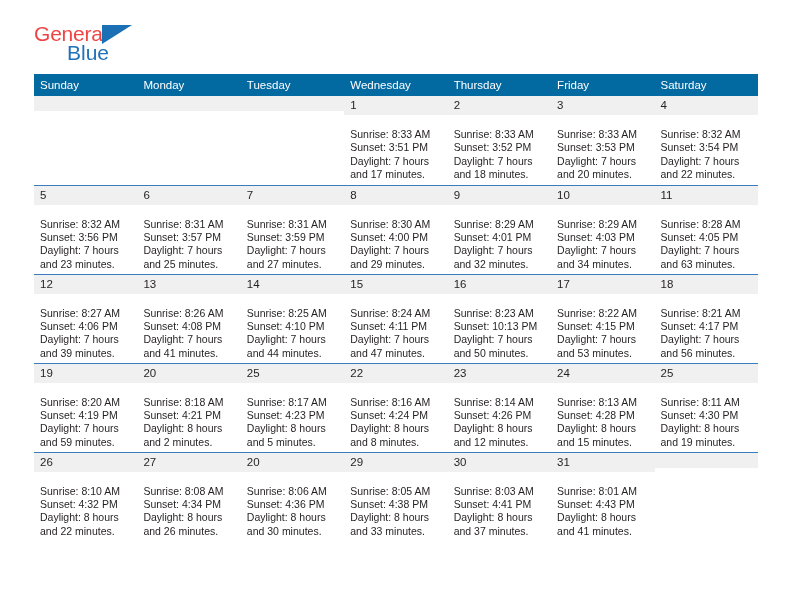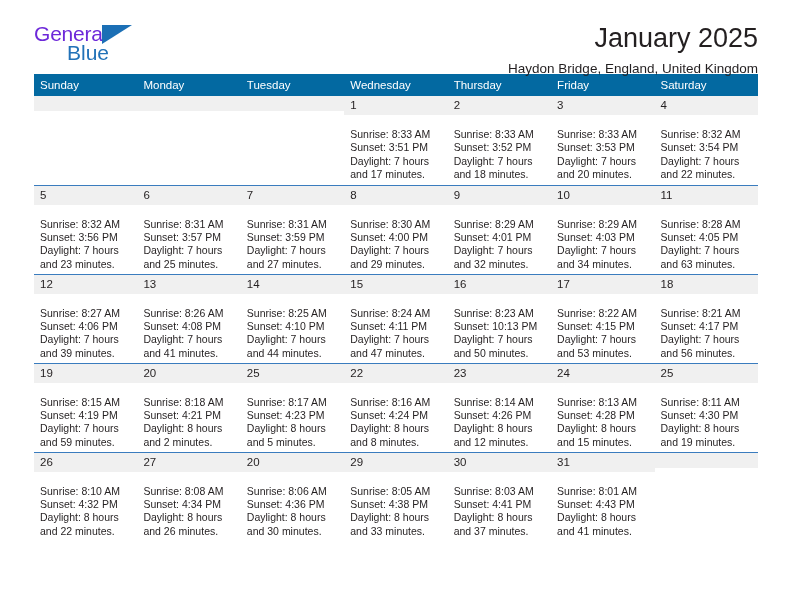--- a/index.html
+++ b/index.html
@@ -34,21 +34,21 @@
   }
 
   .logo {
     position: relative;
     width: 115px;
     height: 46px;
     line-height: 1;
   }
   .logo-general {
     font-size: 21px;
-    color: #6d28d9;
+    color: #ef4444;
     letter-spacing: -0.2px;
     display: block;
     position: absolute;
     left: 0;
     top: 0;
   }
   .logo-blue {
     font-size: 21px;
     color: #2272b8;
     position: absolute;
@@ -145,24 +145,20 @@
 <div class="page">
 
   <div class="header">
 
     <div class="logo">
       <span class="logo-general">General</span>
       <span class="logo-triangle"></span>
       <span class="logo-blue">Blue</span>
     </div>
 
-    <div class="title-block">
-      <div class="cal-title">January 2025</div>
-      <div class="cal-subtitle">Haydon Bridge, England, United Kingdom</div>
-    </div>
 
   </div>
 
   <table class="calendar">
     <thead>
       <tr id="weekday-row">
           <th>Sunday</th>
           <th>Monday</th>
           <th>Tuesday</th>
           <th>Wednesday</th>
@@ -346,21 +342,21 @@
               <div>Sunset: 4:17 PM</div>
               <div>Daylight: 7 hours</div>
               <div>and 56 minutes.</div>
             </div>
           </td>
         </tr>
         <tr class="week">
           <td class="cell">
             <div class="daynum">19</div>
             <div class="cell-body">
-              <div>Sunrise: 8:15 AM</div>
+              <div>Sunrise: 8:20 AM</div>
               <div>Sunset: 4:19 PM</div>
               <div>Daylight: 7 hours</div>
               <div>and 59 minutes.</div>
             </div>
           </td>
           <td class="cell">
             <div class="daynum">20</div>
             <div class="cell-body">
               <div>Sunrise: 8:18 AM</div>
               <div>Sunset: 4:21 PM</div>

